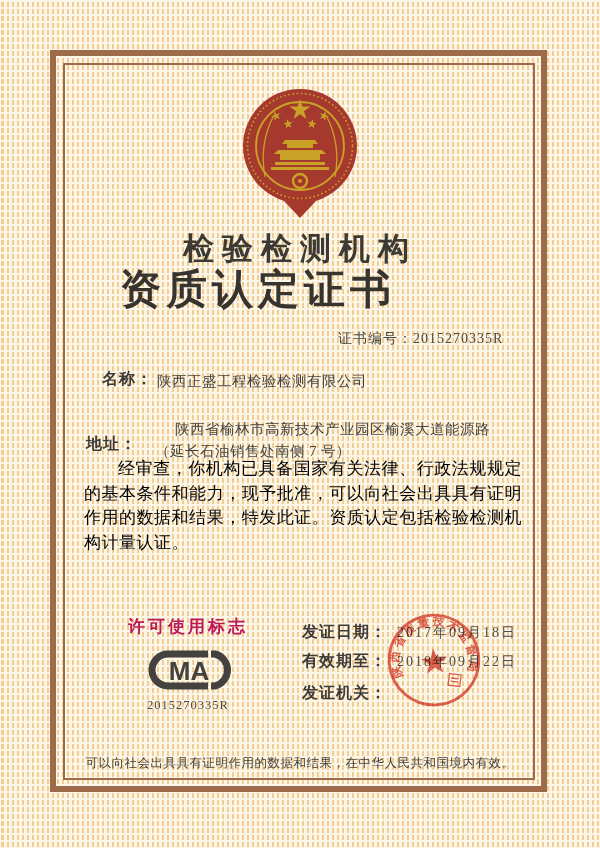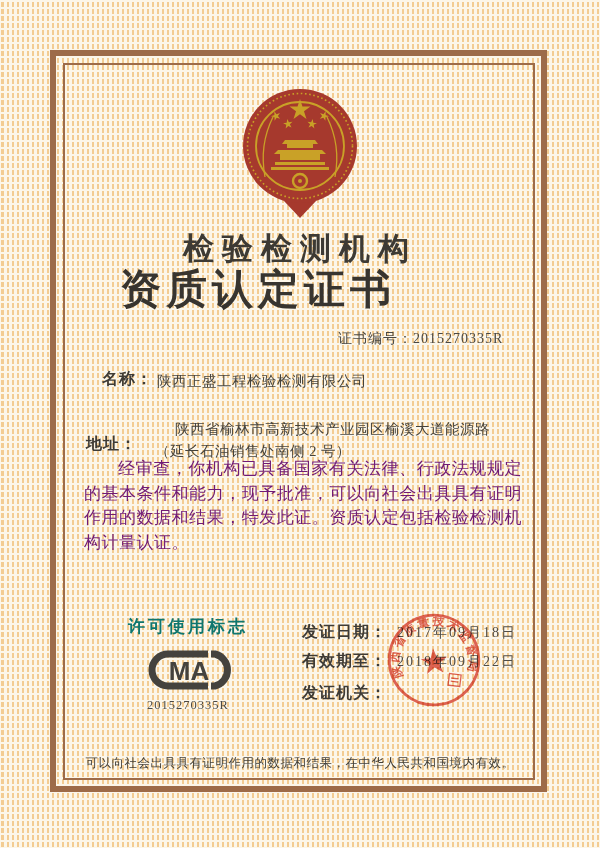--- a/index.html
+++ b/index.html
@@ -36,24 +36,24 @@
     font-weight:bold;font-size:16px;color:#3e3b36;letter-spacing:1px;
   }
   .lbl-name{left:102px;top:369px;}
   .val-name{left:157px;top:372px;font-size:14.5px;letter-spacing:0.5px;color:#45423b;}
   .lbl-addr{left:86px;top:419px;margin-top:15px;}
   .val-addr1{left:155px;top:420px;font-size:14.5px;letter-spacing:0.5px;color:#45423b;margin-left:20px;}
   .val-addr2{left:155px;top:442px;font-size:14.5px;letter-spacing:0.5px;color:#45423b;}
   .body-par{
     left:84px;top:457px;width:438px;
     font-size:17px;line-height:24.5px;text-indent:2em;
-    color:#701a75;letter-spacing:0.5px;text-align:justify;
+    color:#000000;letter-spacing:0.5px;text-align:justify;
   }
   .mark-block{left:88px;top:615px;width:200px;text-align:center;}
-  .mark-label{font-size:17px;letter-spacing:3px;color:#0f766e;font-weight:600;}
+  .mark-label{font-size:17px;letter-spacing:3px;color:#be185d;font-weight:600;}
   .mark-logo{width:88px;height:42px;margin-top:11px;}
   .mark-number{font-size:12.5px;letter-spacing:1px;color:#4c4a45;margin-top:3px;
     font-family:"Liberation Serif","DejaVu Serif",serif;}
   .issue-row{left:302px;white-space:nowrap;}
   .issue-row .val{font-size:14px;letter-spacing:2px;color:#504d48;margin-left:10px;}
   .row-issue{top:622px;} .row-valid{top:651px;} .row-auth{top:683px;}
   .seal{
     left:386px;top:612px;width:96px;height:96px;
     mix-blend-mode:multiply;opacity:0.92;transform:rotate(-5deg);
   }
@@ -98,21 +98,21 @@
 <div class="abs title1">检验检测机构</div>
 <div class="abs title2">资质认定证书</div>
 
 <div class="abs cert-no"><span>证书编号：</span><span>2015270335R</span></div>
 
 <div class="abs field-label lbl-name">名称：</div>
 <div class="abs val-name">陕西正盛工程检验检测有限公司</div>
 
 <div class="abs field-label lbl-addr">地址：</div>
 <div class="abs val-addr1">陕西省榆林市高新技术产业园区榆溪大道能源路</div>
-<div class="abs val-addr2">（延长石油销售处南侧 2 号）</div>
+<div class="abs val-addr2">（延长石油销售处南侧 7 号）</div>
 
 <div class="abs body-par">经审查，你机构已具备国家有关法律、行政法规规定的基本条件和能力，现予批准，可以向社会出具具有证明作用的数据和结果，特发此证。资质认定包括检验检测机构计量认证。</div>
 
 <div class="abs mark-block">
   <div class="mark-label">许可使用标志</div>
   <svg class="mark-logo" viewBox="0 0 88 42" aria-hidden="true">
     <g fill="none" stroke="#44423e" stroke-width="7">
       <path d="M 64 5 L 24 5 A 16 16 0 0 0 24 37 L 64 37"></path>
       <path d="M 67 5 L 71 5 A 16.5 16.5 0 0 1 71 37 L 67 37"></path>
     </g>

